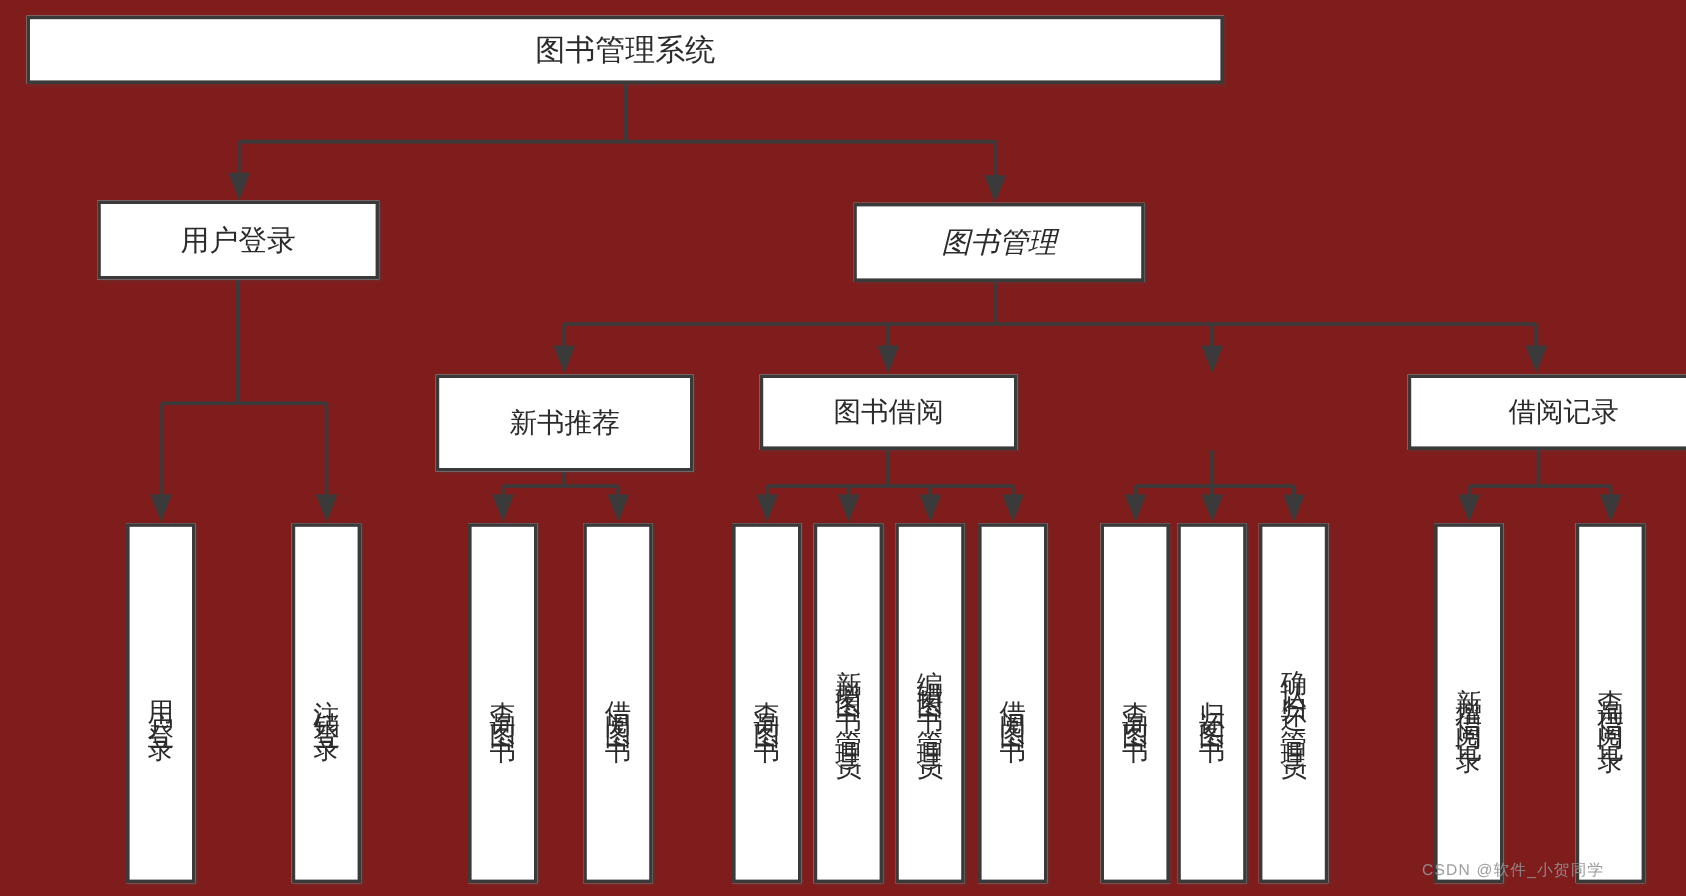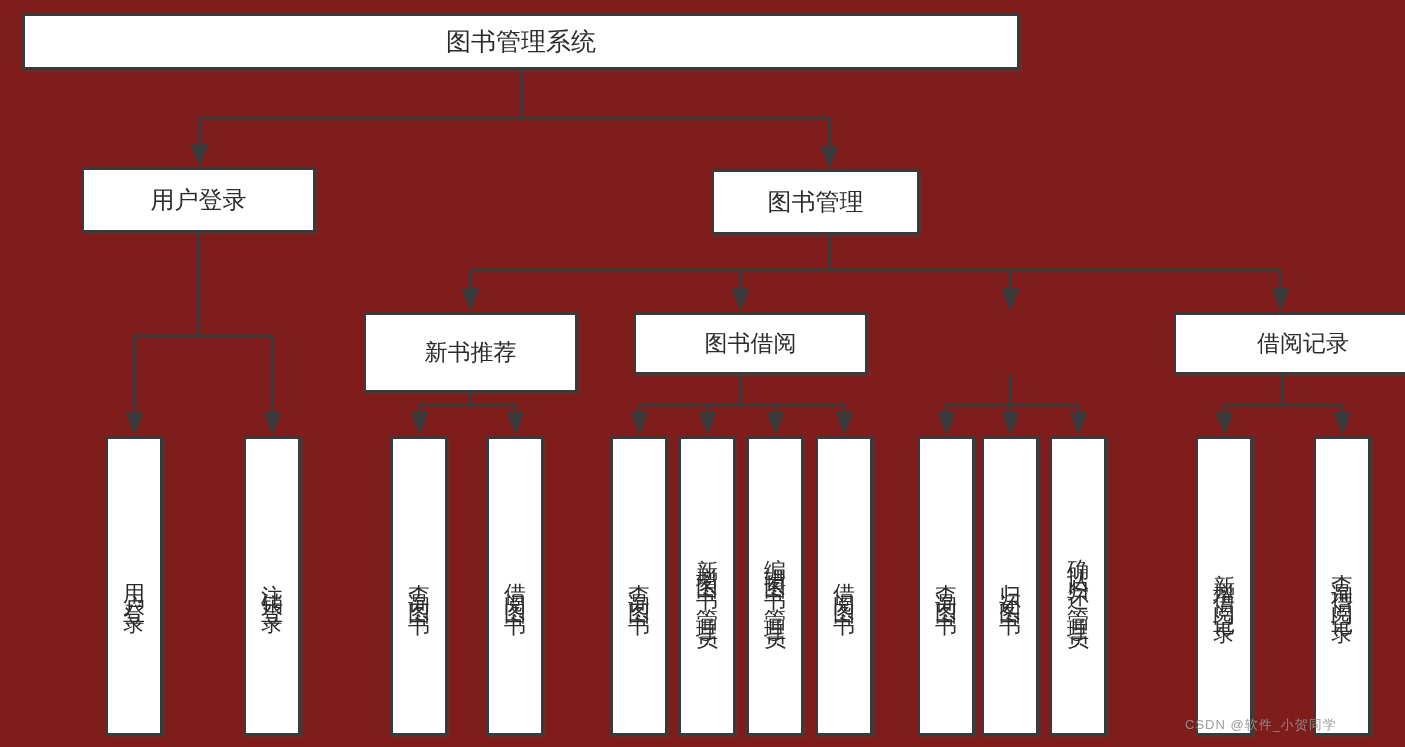--- a/index.html
+++ b/index.html
@@ -37,23 +37,23 @@
     writing-mode: vertical-rl;
     text-orientation: mixed;
     font-size: 22px;
     letter-spacing: 10px;
     line-height: 1;
     white-space: nowrap;
   }
   
   #n-root          { left: 22px;  top: 13px;  width: 998px; height: 57px; }
   #n-user-login    { left: 81px;  top: 167px; width: 235px; height: 66px; }
-  #n-book-mgmt     { left: 711px; top: 169px; width: 209px; height: 66px; }
+  #n-book-mgmt     { left: 711px; top: 169px; width: 243px; height: 66px; font-style: italic; }
   #n-new-book      { left: 363px; top: 312px; width: 215px; height: 81px; }
-  #n-book-borrow   { left: 633px; top: 312px; width: 235px; height: 63px; }
+  #n-book-borrow   { left: 633px; top: 312px; width: 215px; height: 63px; }
   #n-cur-borrow    { left: 903px; top: 312px; width: 215px; height: 63px; }
   #n-borrow-rec    { left: 1173px;top: 312px; width: 260px; height: 63px; }
   .leaf            { top: 436px;  width: 58px; height: 300px; }
   #l-a1 { left: 105px; }  #l-a2 { left: 243px; }
   #l-b1 { left: 390px; }  #l-b2 { left: 486px; }
   #l-c1 { left: 610px; }  #l-c2 { left: 678px; }  #l-c3 { left: 746px; }  #l-c4 { left: 815px; }
   #l-d1 { left: 917px; }  #l-d2 { left: 981px; }  #l-d3 { left: 1049px; }
   #l-e1 { left: 1195px; } #l-e2 { left: 1313px; }
   .watermark {
     position: absolute;

